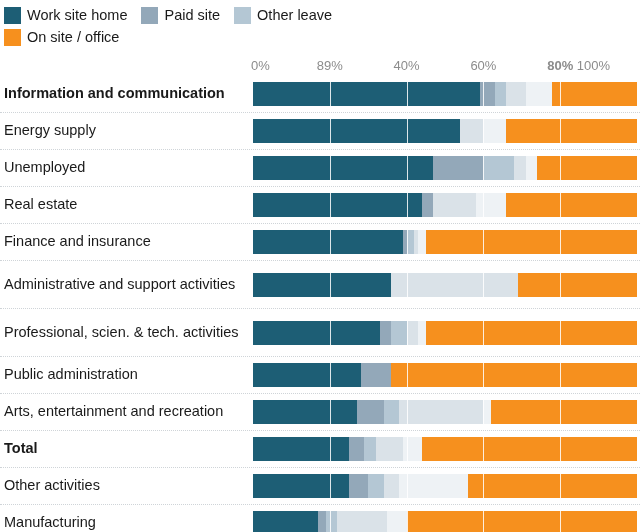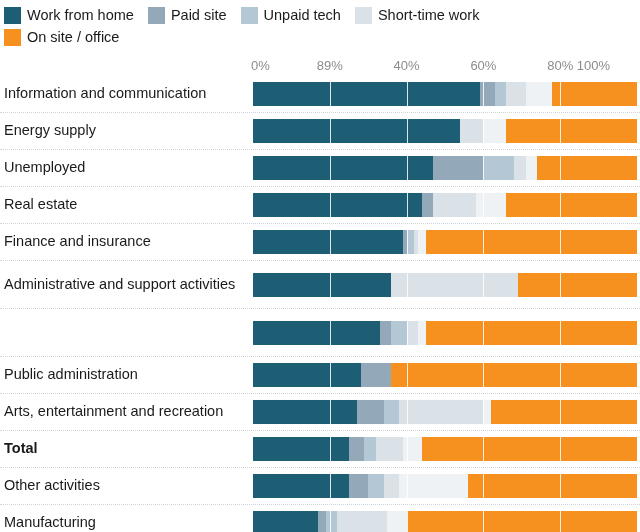--- a/index.html
+++ b/index.html
@@ -40,54 +40,50 @@
 </style>
 </head>
 <body>
 
 <div id="root">
 
   <div class="legend">
     <div class="legend-row">
       <div class="legend-item">
         <span class="legend-swatch" style="background: rgb(29, 94, 117);"></span>
-        <span class="legend-label">Work from home</span>
+        <span class="legend-label">Work site home</span>
       </div>
       <div class="legend-item">
         <span class="legend-swatch" style="background: rgb(147, 168, 185);"></span>
         <span class="legend-label">Paid site</span>
       </div>
       <div class="legend-item">
         <span class="legend-swatch" style="background: rgb(180, 199, 212);"></span>
-        <span class="legend-label">Unpaid tech</span>
-      </div>
-      <div class="legend-item">
-        <span class="legend-swatch" style="background: rgb(218, 226, 232);"></span>
-        <span class="legend-label">Short-time work</span>
+        <span class="legend-label">Other leave</span>
       </div>
     </div>
     <div class="legend-row">
       <div class="legend-item">
         <span class="legend-swatch" style="background: rgb(246, 144, 30);"></span>
         <span class="legend-label">On site / office</span>
       </div>
     </div>
   </div>
 
   <div class="axis">
       <div class="axis-tick" style="left: 253px; transform: translateX(-2px);">0%</div>
       <div class="axis-tick" style="left: 329.8px; transform: translateX(-50%);">89%</div>
       <div class="axis-tick" style="left: 406.6px; transform: translateX(-50%);">40%</div>
       <div class="axis-tick" style="left: 483.4px; transform: translateX(-50%);">60%</div>
-      <div class="axis-tick" style="left: 560.2px; transform: translateX(-50%);">80%</div>
+      <div class="axis-tick" style="left: 560.2px; transform: translateX(-50%); font-weight: bold;">80%</div>
       <div class="axis-tick" style="left: 610px; transform: translateX(-100%); text-align: center;">100%</div>
     </div>
 
   <div class="rows">
-      <div class="row" style="height: 37px;">
+      <div class="row" style="height: 37px; font-weight: bold;">
         <div class="row-label">Information and communication</div>
         <div class="bar-wrap">
           <div class="bar">
             <div class="seg" style="width: 226.56px; background: rgb(29, 94, 117);"></div>
             <div class="seg" style="width: 15.36px; background: rgb(147, 168, 185);"></div>
             <div class="seg" style="width: 11.52px; background: rgb(180, 199, 212);"></div>
             <div class="seg" style="width: 19.2px; background: rgb(218, 226, 232);"></div>
             <div class="seg" style="width: 26.88px; background: rgb(238, 242, 245);"></div>
             <div class="seg" style="width: 84.48px; background: rgb(246, 144, 30);"></div>
             <div class="axis-grid">
@@ -182,20 +178,21 @@
             <div class="axis-grid">
               <div class="gl" style="left: 76.8px;"></div>
               <div class="gl" style="left: 153.6px;"></div>
               <div class="gl" style="left: 230.4px;"></div>
               <div class="gl" style="left: 307.2px;"></div>
             </div>
           </div>
         </div>
       </div>
       <div class="row" style="height: 48px;">
+        <div class="row-label">Professional, scien. &amp; tech. activities</div>
         <div class="bar-wrap">
           <div class="bar">
             <div class="seg" style="width: 126.72px; background: rgb(29, 94, 117);"></div>
             <div class="seg" style="width: 11.52px; background: rgb(147, 168, 185);"></div>
             <div class="seg" style="width: 15.36px; background: rgb(180, 199, 212);"></div>
             <div class="seg" style="width: 11.52px; background: rgb(218, 226, 232);"></div>
             <div class="seg" style="width: 7.68px; background: rgb(238, 242, 245);"></div>
             <div class="seg" style="width: 211.2px; background: rgb(246, 144, 30);"></div>
             <div class="axis-grid">
               <div class="gl" style="left: 76.8px;"></div>

